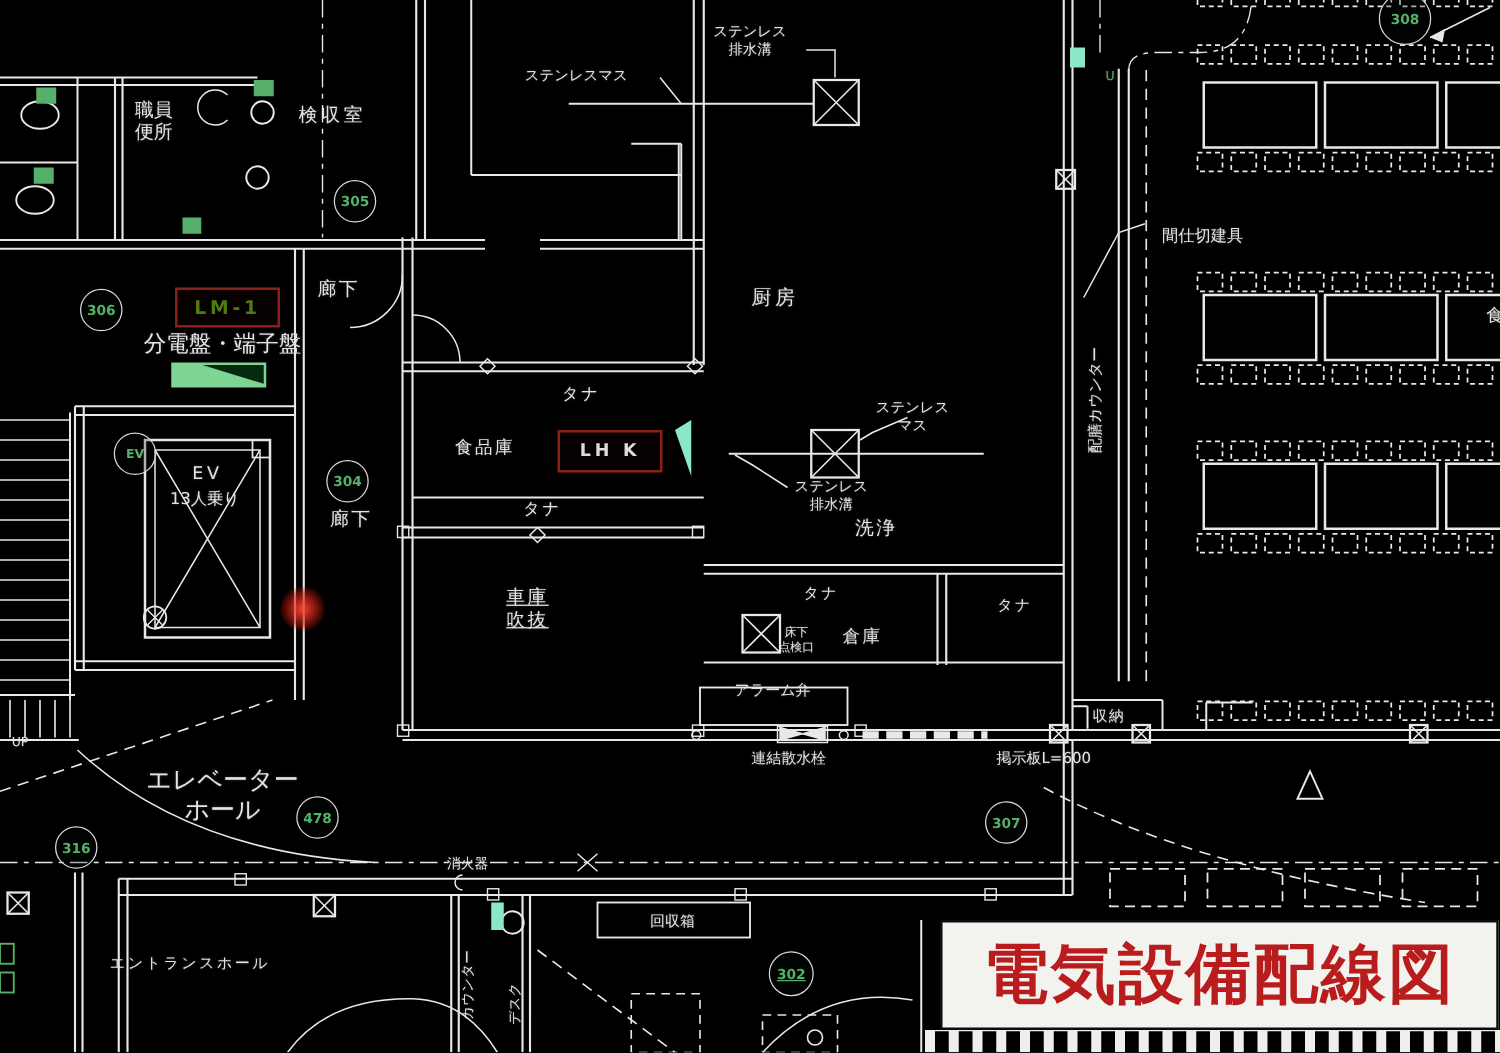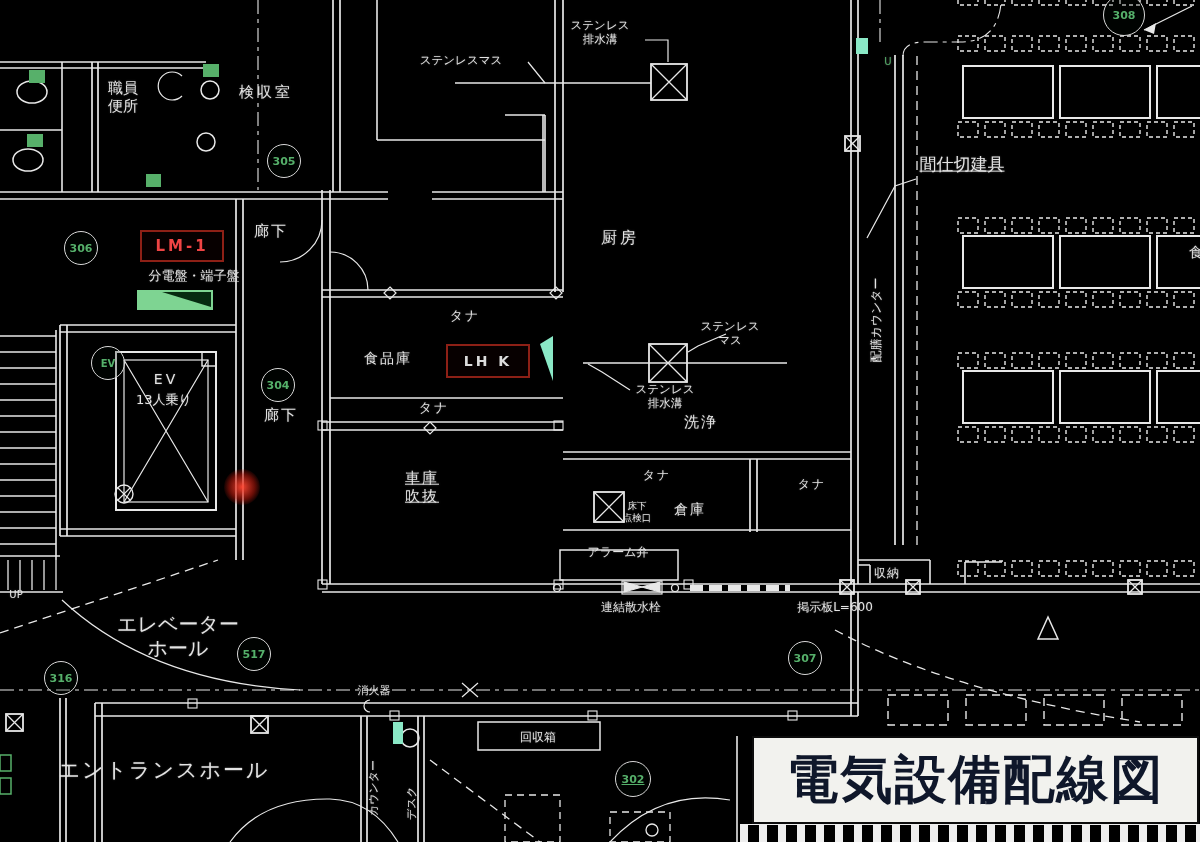--- a/index.html
+++ b/index.html
@@ -13,21 +13,21 @@
         display:flex;align-items:center;justify-content:center;
         transform:translate(-50%,-50%);font-weight:bold;background:rgba(0,10,4,.25);}
   .tag{position:absolute;border:2px solid #8d2016;display:flex;align-items:center;
        justify-content:center;transform:translate(-50%,-50%);font-weight:bold;
        background:rgba(20,0,0,.35);}
   .glow{position:absolute;width:36px;height:36px;transform:translate(-50%,-50%);border-radius:50%;
         background:radial-gradient(circle,rgba(255,70,50,.95) 0%,rgba(190,25,12,.55) 50%,rgba(120,10,5,0) 75%);}
   .title-block{position:absolute;left:752px;top:736px;width:443px;height:84px;
         background:#f2f2ee;border:2px solid #0c0c0c;display:flex;align-items:center;
         justify-content:center;}
-  .title-block span{font-weight:bold;font-size:52px;color:#0f172a;letter-spacing:2px;
+  .title-block span{font-weight:bold;font-size:52px;color:#b91c1c;letter-spacing:2px;
         font-family:"DejaVu Sans",sans-serif;}
 </style>
 </head>
 <body>
 
 <div class="canvas">
 
 <svg width="1200" height="842" viewBox="0 0 1200 842">
   <g stroke="#e8e8e8" fill="none" stroke-linecap="butt">
 
@@ -325,21 +325,21 @@
   </g>
 </svg>
 
 <div class="glow" style="left:242px;top:487px;"></div>
 
 <div id="labels">
       <div class="lbl" style="left: 123px; top: 97px; font-size: 15px;">職員
 便所</div>
       <div class="lbl" style="left: 266px; top: 92px; font-size: 15px; letter-spacing: 3px;">検収室</div>
       <div class="lbl" style="left: 271px; top: 231px; font-size: 15px; letter-spacing: 2px;">廊下</div>
-      <div class="lbl" style="left: 194px; top: 276px; font-size: 13px;">分電盤・端子盤</div>
+      <div class="lbl" style="left: 178px; top: 276px; font-size: 18px;">分電盤・端子盤</div>
       <div class="lbl" style="left: 166px; top: 380px; font-size: 14px; letter-spacing: 3px;">EV</div>
       <div class="lbl" style="left: 164px; top: 400px; font-size: 13px;">13人乗り</div>
       <div class="lbl" style="left: 281px; top: 415px; font-size: 15px; letter-spacing: 2px;">廊下</div>
       <div class="lbl" style="left: 620px; top: 238px; font-size: 16px; letter-spacing: 3px;">厨房</div>
       <div class="lbl" style="left: 600px; top: 32px; font-size: 11.5px;">ステンレス
 排水溝</div>
       <div class="lbl" style="left: 461px; top: 60px; font-size: 11.5px;">ステンレスマス</div>
       <div class="lbl" style="left: 465px; top: 316px; font-size: 13px; letter-spacing: 2px;">タナ</div>
       <div class="lbl" style="left: 388px; top: 360px; font-size: 14px; letter-spacing: 2px; font-family: Liberation Mono, monospace;">食品庫</div>
       <div class="lbl" style="left: 434px; top: 408px; font-size: 13px; letter-spacing: 2px;">タナ</div>
@@ -352,46 +352,46 @@
 吹抜</div>
       <div class="lbl" style="left: 657px; top: 475px; font-size: 12px; letter-spacing: 2px;">タナ</div>
       <div class="lbl" style="left: 812px; top: 484px; font-size: 12px; letter-spacing: 2px;">タナ</div>
       <div class="lbl" style="left: 637px; top: 512px; font-size: 9.5px;">床下
 点検口</div>
       <div class="lbl" style="left: 690px; top: 510px; font-size: 14px; letter-spacing: 2px;">倉庫</div>
       <div class="lbl" style="left: 618px; top: 552px; font-size: 12px;">アラーム弁</div>
       <div class="lbl" style="left: 631px; top: 607px; font-size: 12px;">連結散水栓</div>
       <div class="lbl" style="left: 835px; top: 607px; font-size: 12px;">掲示板L=600</div>
       <div class="lbl" style="left: 887px; top: 573px; font-size: 12px; letter-spacing: 1px;">収納</div>
-      <div class="lbl" style="left: 962px; top: 164px; font-size: 17px; text-decoration: underline;">間仕切建具</div>
+      <div class="lbl" style="left: 962px; top: 190px; font-size: 13px;">間仕切建具</div>
       <div class="lbl rot" style="left: 876px; top: 320px; font-size: 12px;">配膳カウンター</div>
       <div class="lbl" style="left: 178px; top: 636px; font-size: 20px;">エレベーター
 ホール</div>
-      <div class="lbl" style="left: 164px; top: 771px; font-size: 21px; letter-spacing: 2px;">エントランスホール</div>
+      <div class="lbl" style="left: 152px; top: 771px; font-size: 12px; letter-spacing: 2px;">エントランスホール</div>
       <div class="lbl" style="left: 16px; top: 583px; font-size: 10px; margin-top: 12px;">UP</div>
       <div class="lbl" style="left: 374px; top: 691px; font-size: 11px;">消火器</div>
       <div class="lbl" style="left: 538px; top: 737px; font-size: 12px;">回収箱</div>
       <div class="lbl rot" style="left: 374px; top: 788px; font-size: 11px;">カウンター</div>
       <div class="lbl rot" style="left: 412px; top: 803px; font-size: 11px;">デスク</div>
       <div class="lbl" style="left: 1196px; top: 253px; font-size: 14px;">食</div>
       <div class="lbl" style="left: 888px; top: 62px; font-size: 10px; color: rgb(85, 176, 106);">U</div>
     </div>
 <div id="circles">
       <div class="circ" style="left: 108px; top: 363px; width: 32px; height: 32px; font-size: 10px; color: rgb(85, 176, 106);">EV</div>
       <div class="circ" style="left: 81px; top: 248px; width: 32px; height: 32px; font-size: 11px; color: rgb(85, 176, 106);">306</div>
       <div class="circ" style="left: 284px; top: 161px; width: 32px; height: 32px; font-size: 11px; color: rgb(85, 176, 106);">305</div>
       <div class="circ" style="left: 278px; top: 385px; width: 32px; height: 32px; font-size: 11px; color: rgb(85, 176, 106);">304</div>
-      <div class="circ" style="left: 254px; top: 654px; width: 32px; height: 32px; font-size: 11px; color: rgb(85, 176, 106);">517</div>
+      <div class="circ" style="left: 254px; top: 654px; width: 32px; height: 32px; font-size: 11px; color: rgb(85, 176, 106);">478</div>
       <div class="circ" style="left: 61px; top: 678px; width: 32px; height: 32px; font-size: 11px; color: rgb(85, 176, 106);">316</div>
       <div class="circ" style="left: 805px; top: 658px; width: 32px; height: 32px; font-size: 11px; color: rgb(85, 176, 106);">307</div>
       <div class="circ" style="left: 633px; top: 779px; width: 34px; height: 34px; font-size: 11px; color: rgb(85, 176, 106); text-decoration: underline;">302</div>
       <div class="circ" style="left: 1124px; top: 15px; width: 40px; height: 40px; font-size: 11px; color: rgb(85, 176, 106);">308</div>
     </div>
 <div id="tags">
-      <div class="tag" style="left: 182px; top: 246px; width: 80px; height: 28px; font-size: 15px; color: #ef4444; letter-spacing: 3px;">LM-1</div>
+      <div class="tag" style="left: 182px; top: 246px; width: 80px; height: 28px; font-size: 15px; color: #4d7c0f; letter-spacing: 3px;">LM-1</div>
       <div class="tag" style="left: 488px; top: 361px; width: 80px; height: 30px; font-size: 14px; color: rgb(220, 220, 220); letter-spacing: 3px;">LH K</div>
     </div>
 
 <div class="title-block">
   <span>電気設備配線図</span>
 </div>
 
 </div>
 
 </body></html>

